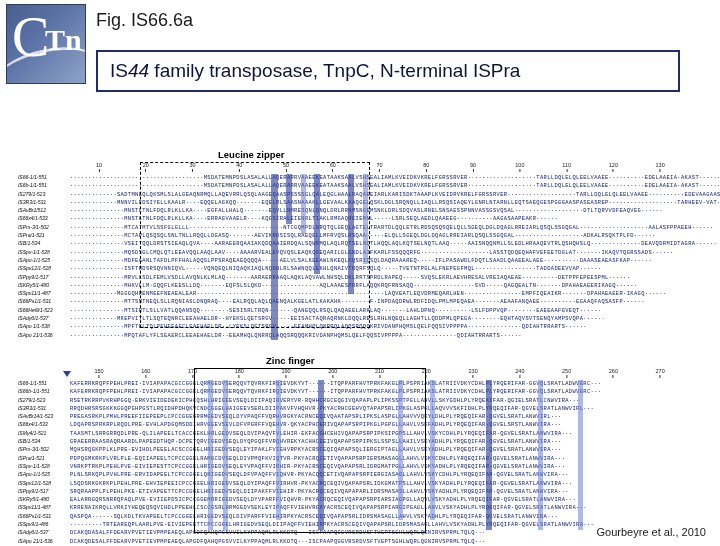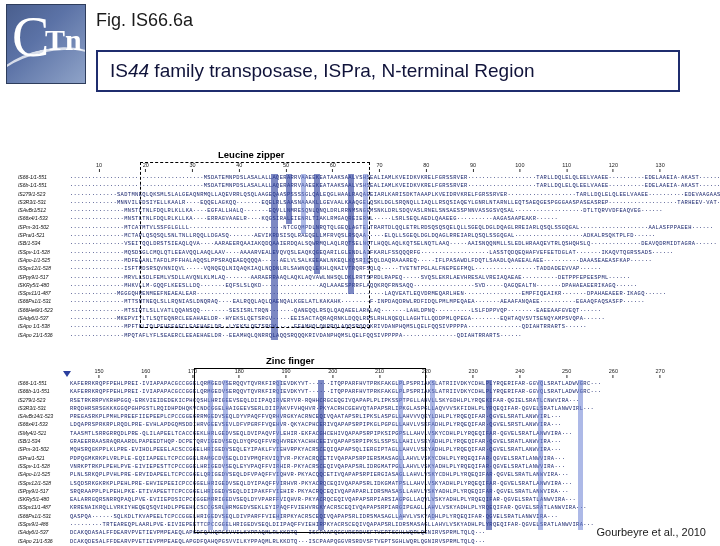--- a/index.html
+++ b/index.html
@@ -195,21 +195,21 @@
 
 <div id="logo">
   <span class="c-glyph">C</span>
   <span class="tn-glyph">Tn</span>
   <span class="swoosh"></span>
 </div>
 
 <div id="fig-label">Fig. IS66.6a</div>
 
 <div id="title-box">
-  <div id="title-text"><span>IS</span><span class="ital">44</span><span> family transposase, ISPra, N-terminal Region</span></div>
+  <div id="title-text"><span>IS</span><span class="ital">44</span><span> family transposase, TnpC, N-terminal ISPra</span></div>
 </div>
 
 <div class="block" id="block1">
   <div class="domain-label" style="left:200px; top:-1px;">Leucine zipper</div>
   <div class="ruler" style="margin-top:12px;">
       <span class="tick" style="left: 28.9941px;"><span>10</span><span class="bar"></span></span>
       <span class="tick" style="left: 75.7588px;"><span>20</span><span class="bar"></span></span>
       <span class="tick" style="left: 122.524px;"><span>30</span><span class="bar"></span></span>
       <span class="tick" style="left: 169.288px;"><span>40</span><span class="bar"></span></span>
       <span class="tick" style="left: 216.053px;"><span>50</span><span class="bar"></span></span>

